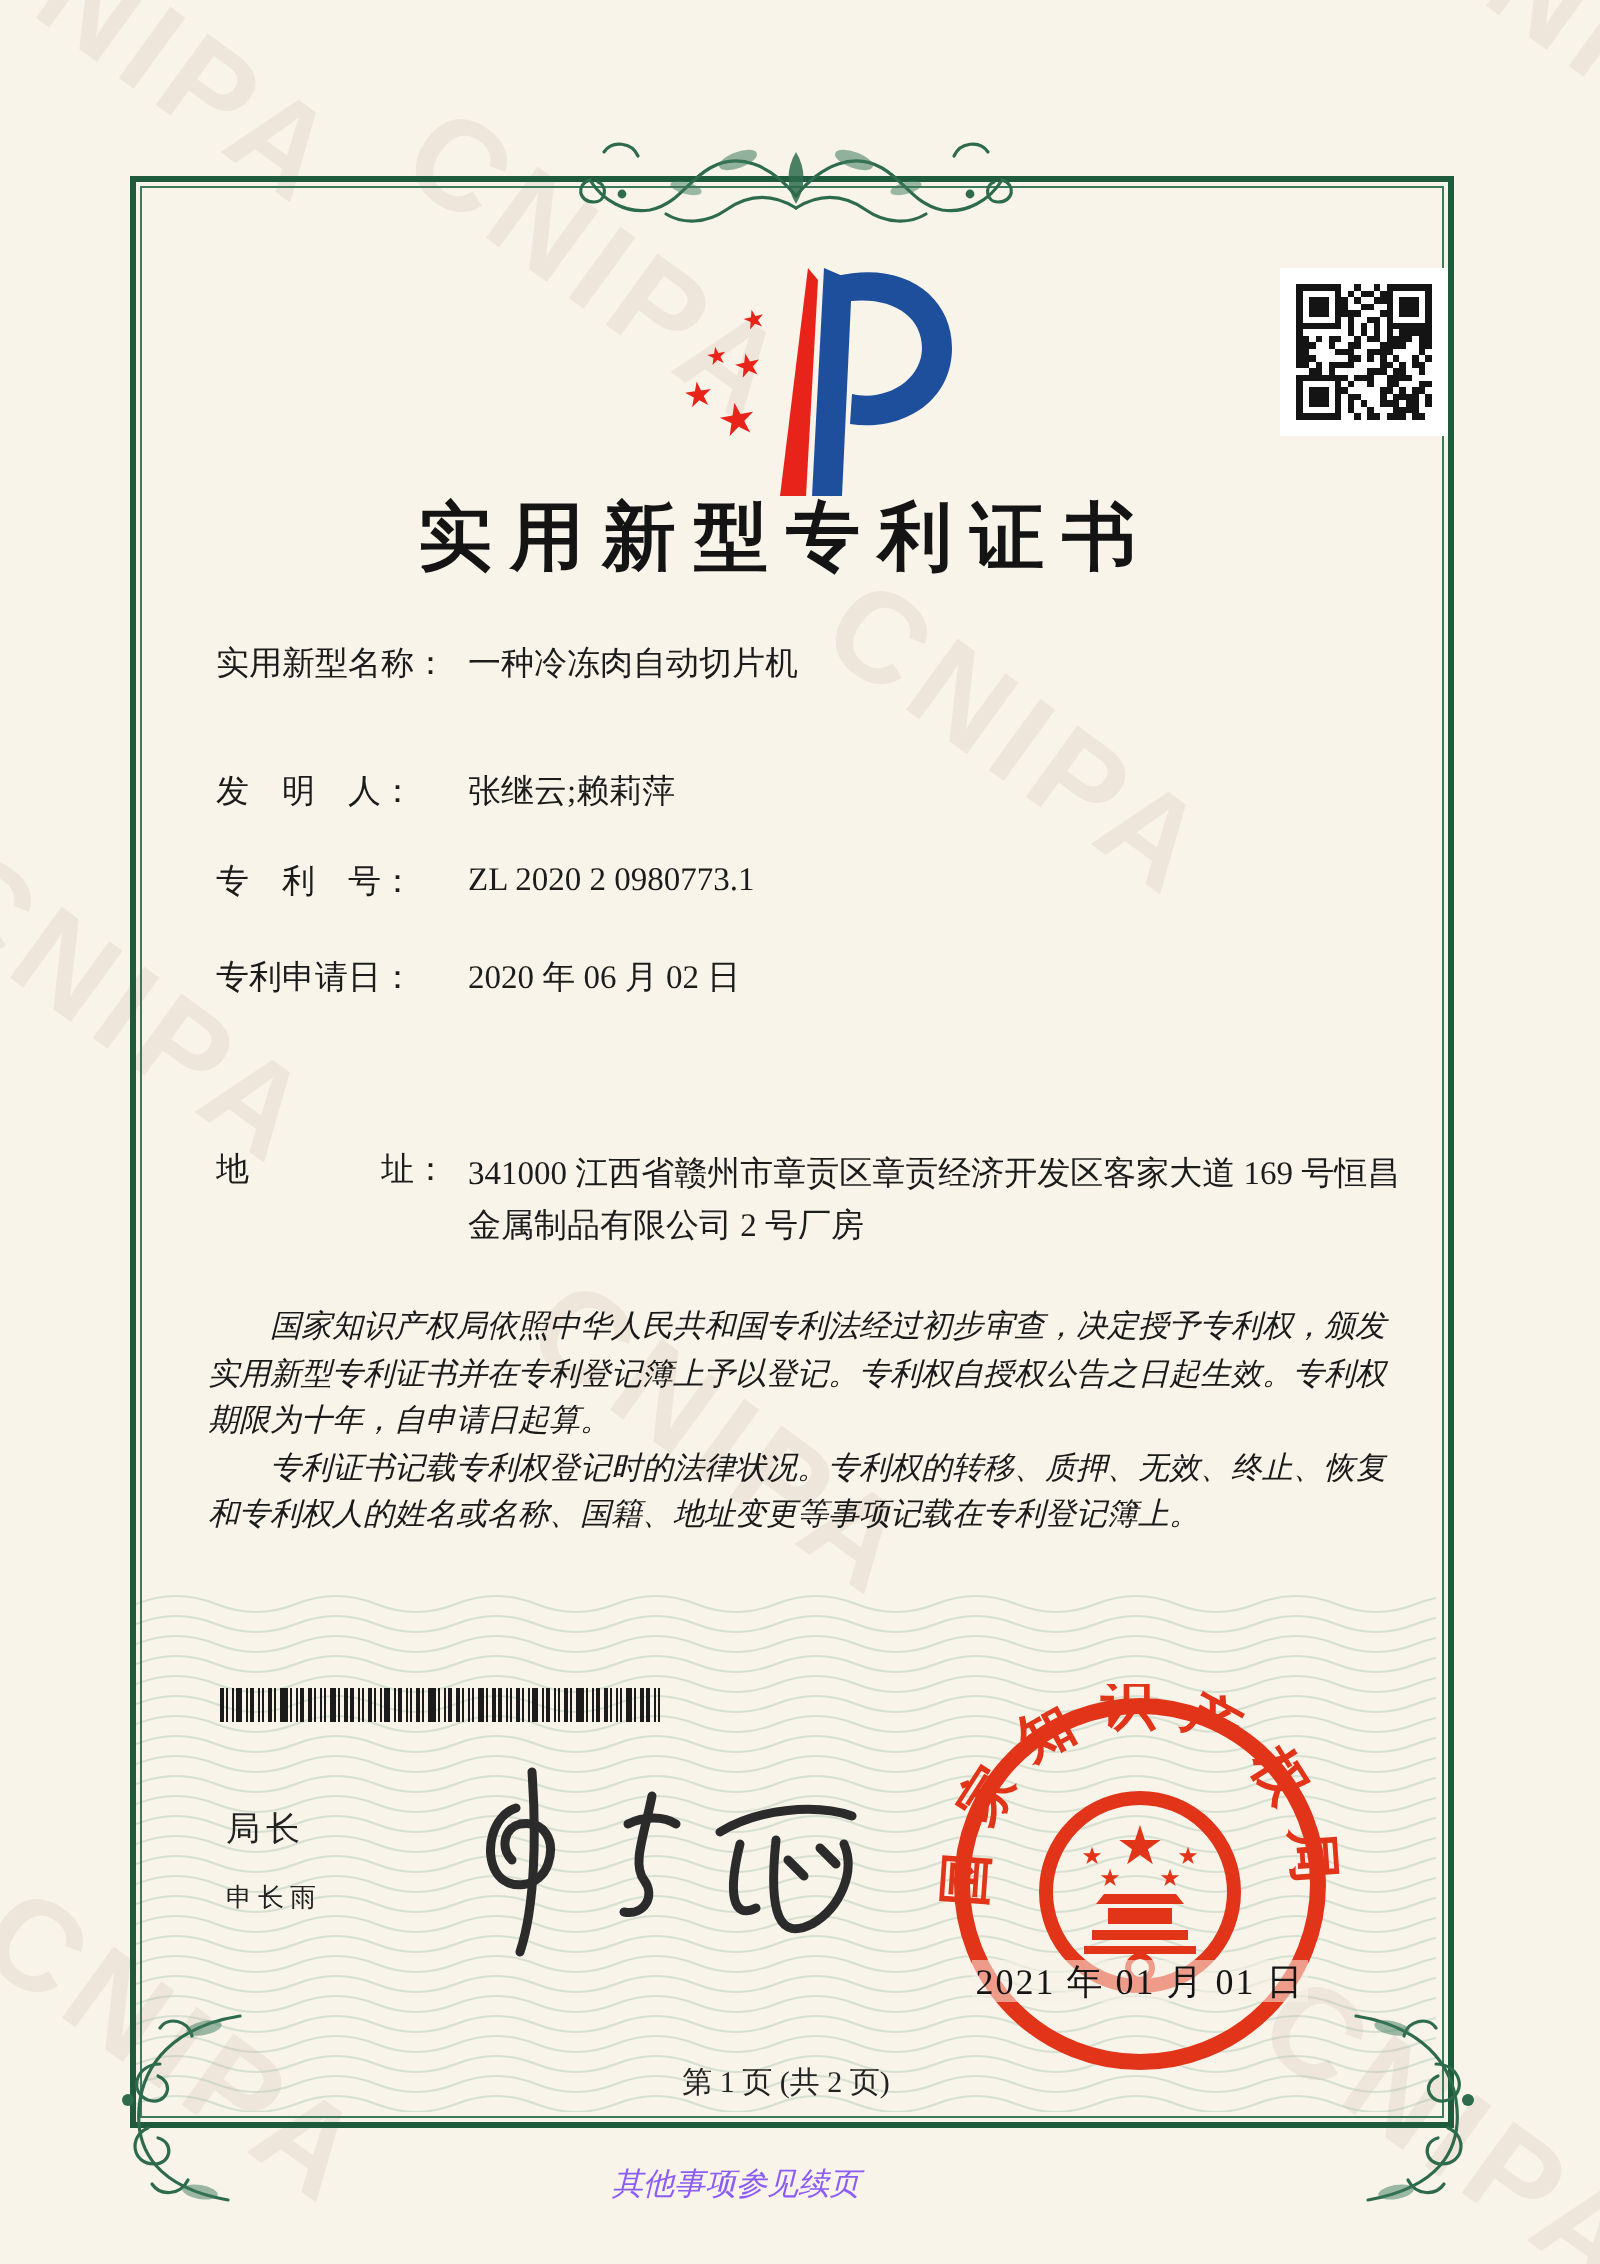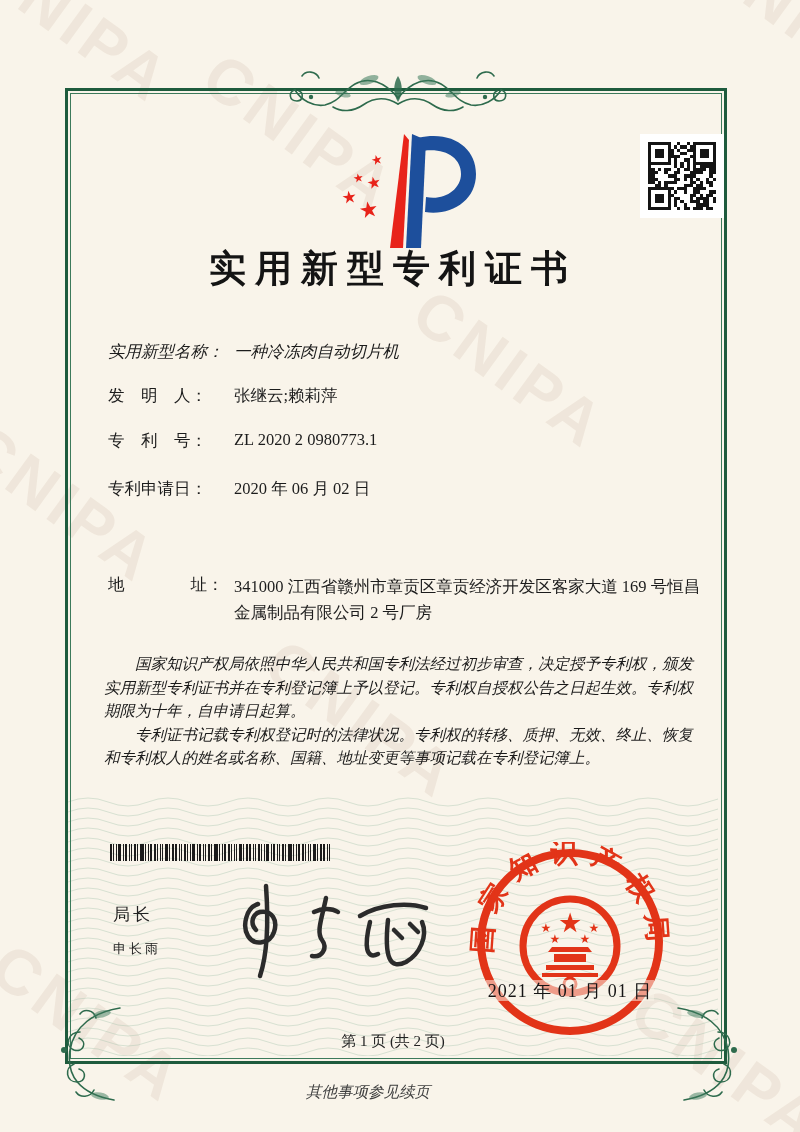--- a/index.html
+++ b/index.html
@@ -34,21 +34,21 @@
   .guilloche{position:absolute;left:68px;top:796px;z-index:1;}
   .barcode{position:absolute;left:110px;top:844px;height:17px;display:flex;z-index:2;}
   .barcode .bar{background:#1b1b1b;height:100%;}
   .seal{position:absolute;left:458px;top:842px;z-index:3;}
   .issuer-role{position:absolute;left:113px;top:903px;font-size:17px;letter-spacing:3px;z-index:2;}
   .issuer-name{position:absolute;left:113px;top:940px;font-size:13px;letter-spacing:3px;z-index:2;}
   .signature{position:absolute;left:222px;top:874px;z-index:2;}
   .page-note{position:absolute;left:65px;width:656px;top:1032px;text-align:center;
              font-size:15px;z-index:2;color:#222;}
   .cont-note{position:absolute;left:0;width:736px;top:1082px;text-align:center;
-             font-size:15.5px;font-style:italic;z-index:2;color:#404040;}
+             font-size:15.5px;font-style:italic;z-index:2;color:#8b5cf6;}
 </style>
 </head>
 <body>
 
 <div class="page">
 
   <div class="wm" style="left:-35px;top:-14px;">CNIPA</div>
   <div class="wm" style="left:690px;top:-20px;">CNIPA</div>
   <div class="wm" style="left:190px;top:96px;">CNIPA</div>
   <div class="wm" style="left:400px;top:332px;">CNIPA</div>
@@ -391,21 +391,21 @@
         <rect x="21" y="10" width="1" height="1" fill="#141414"></rect>
         <rect x="21" y="12" width="1" height="1" fill="#141414"></rect>
         <rect x="21" y="16" width="1" height="1" fill="#141414"></rect>
         <rect x="21" y="18" width="1" height="1" fill="#141414"></rect>
         <rect x="21" y="19" width="1" height="1" fill="#141414"></rect>
       </svg>
   </div>
 
   <div class="title">实用新型专利证书</div>
 
-  <div class="frow" style="top:341px;font-style:italic;">
+  <div class="frow" style="top:321px;">
     <span class="f-label">实用新型名称：</span><span class="f-value">一种冷冻肉自动切片机</span>
   </div>
   <div class="frow" style="top:385px;">
     <span class="f-label">发　明　人：</span><span class="f-value">张继云;赖莉萍</span>
   </div>
   <div class="frow" style="top:430px;">
     <span class="f-label">专　利　号：</span><span class="f-value">ZL 2020 2 0980773.1</span>
   </div>
   <div class="frow" style="top:478px;">
     <span class="f-label">专利申请日：</span><span class="f-value">2020 年 06 月 02 日</span>

